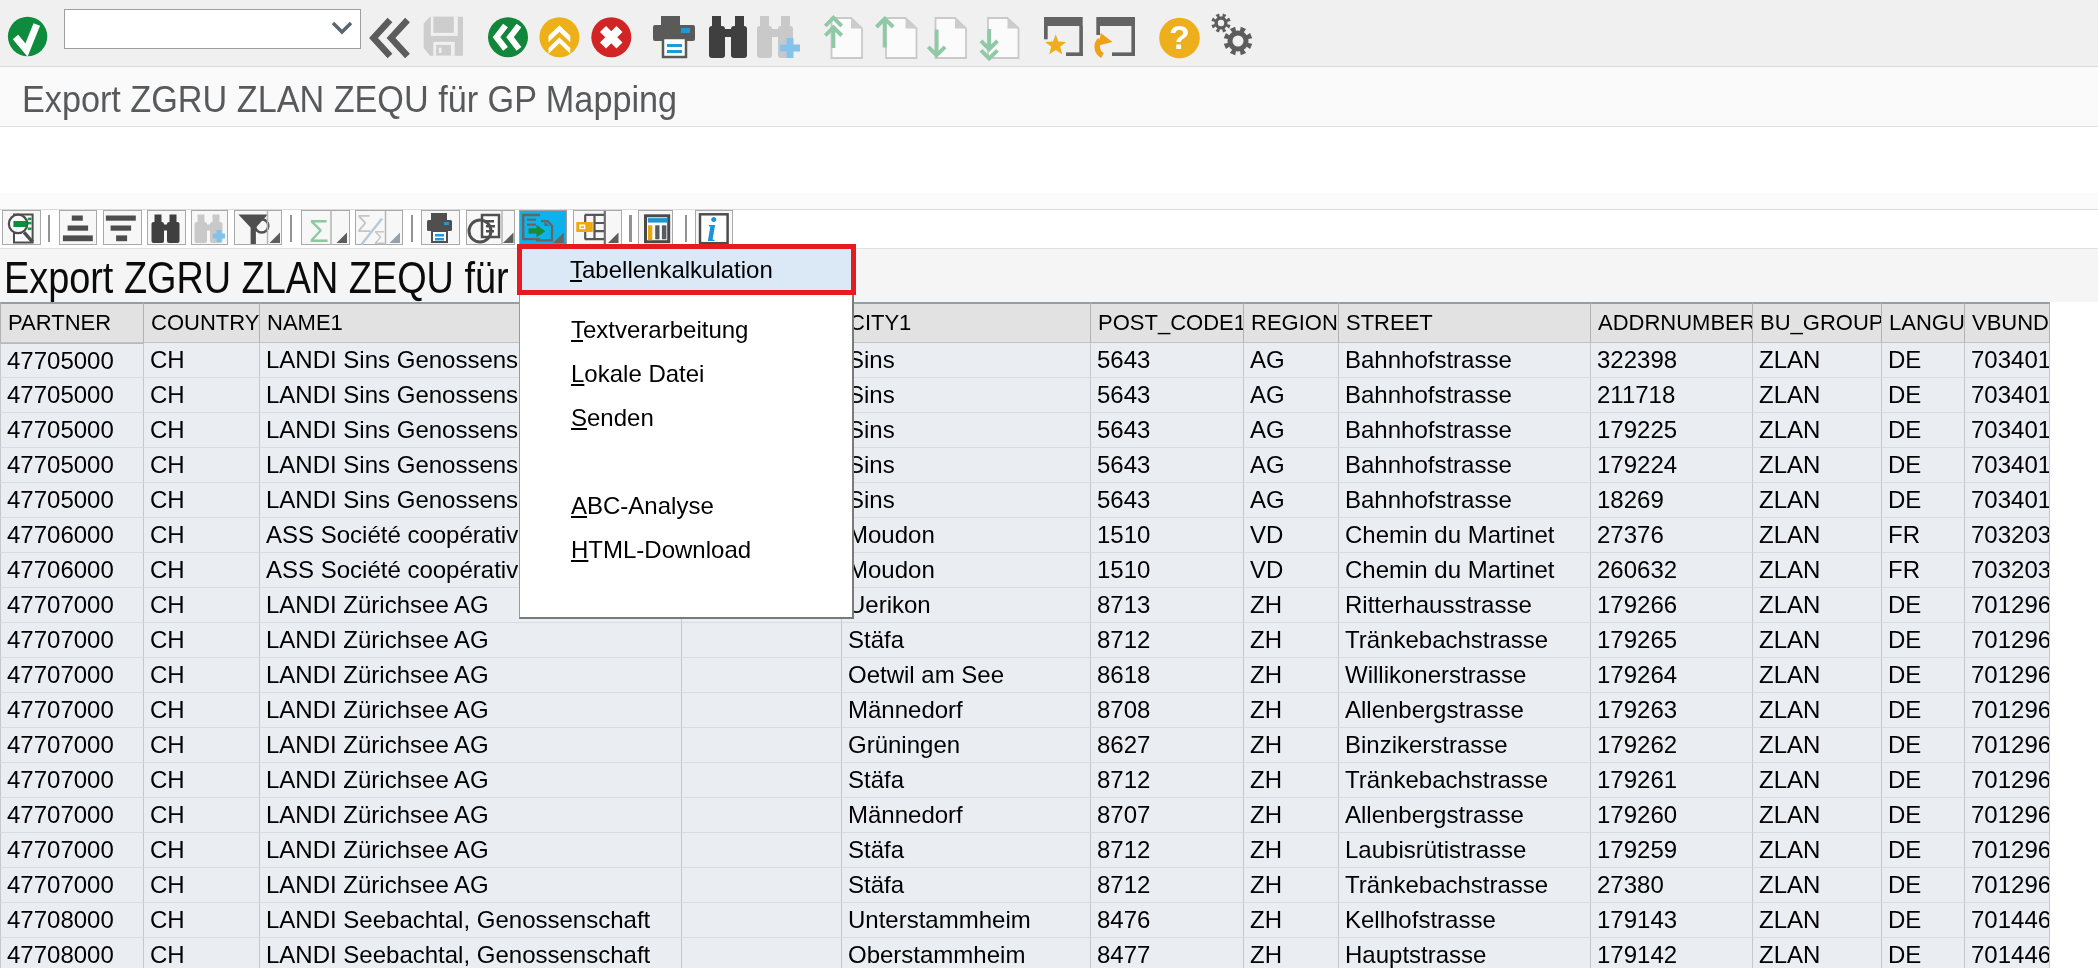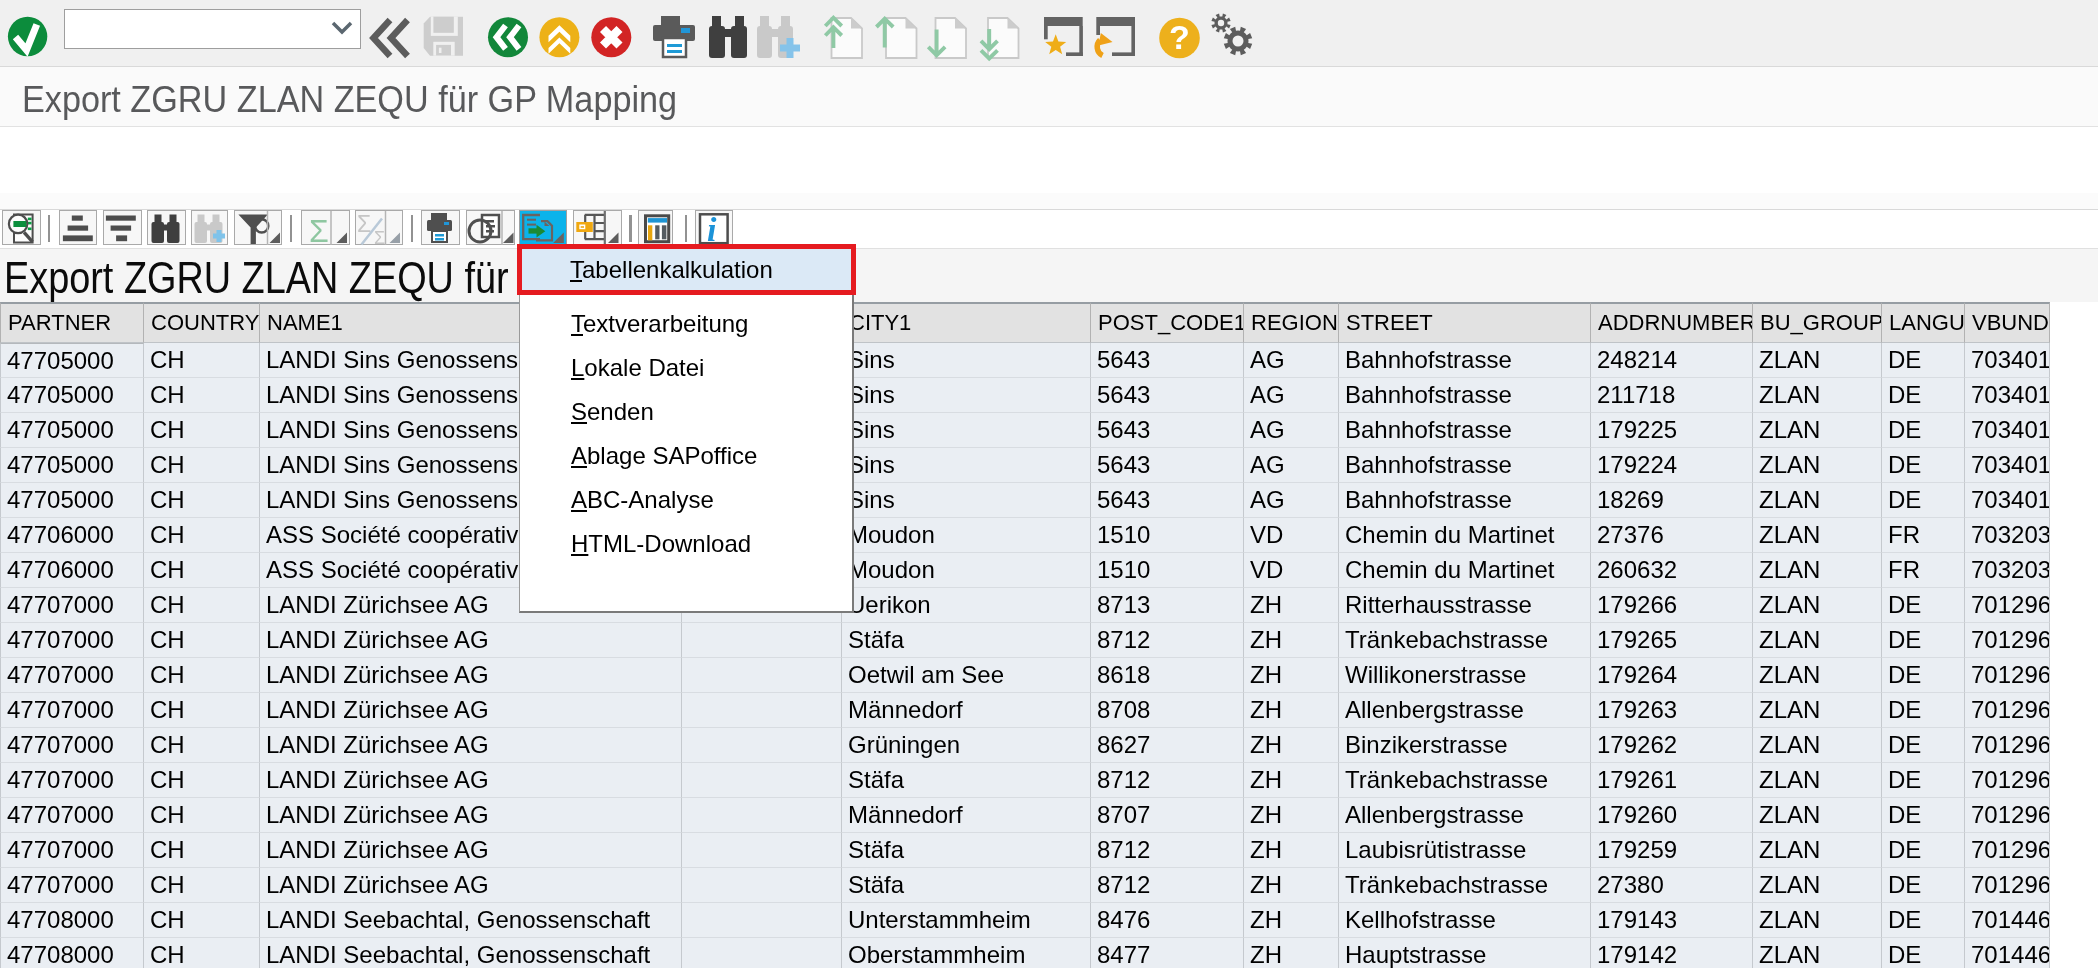--- a/index.html
+++ b/index.html
@@ -23,21 +23,21 @@
 #grid th,#grid td{box-sizing:border-box;}
 #grid th:first-child{border-left:1px solid #b2b2b2;}
 #grid td:first-child{border-left:1px solid #c5c9ce;}
 #grid th{height:41px;background:#e2e2e2;border-top:2px solid #969da3;border-right:1px solid #b2b2b2;
   border-bottom:1px solid #bfc3c7;
   font-weight:normal;font-size:22px;color:#000;text-align:left;padding:0 16px 0 7px;overflow:hidden;white-space:nowrap;}
 #grid td{height:35px;background:#eaeef3;border-right:1px solid #c5c9ce;border-bottom:1px solid #d8dce1;
   font-size:24px;color:#000;text-align:left;padding:0 0 0 6px;overflow:hidden;white-space:nowrap;}
 td.fc{background:#ebeff3;border:1.5px solid #b4b8bc;padding-left:5px;}
 
-#menu{position:absolute;left:519px;top:259px;width:335px;height:354px;background:#fff;
+#menu{position:absolute;left:519px;top:265px;width:335px;height:354px;background:#fff;
   border-left:1px solid #9a9a9a;border-right:2px solid #7a7a7a;border-bottom:2px solid #7a7a7a;box-sizing:border-box;}
 .mi{position:absolute;left:51px;height:44px;line-height:44px;font-size:24px;color:#000;white-space:nowrap;}
 .mi u{text-decoration:underline;}
 #redbox{position:absolute;left:517px;top:244px;width:339px;height:51px;box-sizing:border-box;
   border:5px solid #e51b20;background:#dbe9f6;}
 #redboxtxt{position:absolute;left:48px;top:0;width:286px;height:31px;line-height:41px;font-size:24px;color:#000;}
 </style>
 </head>
 <body>
 <div id="page">
@@ -306,21 +306,21 @@
       <tbody id="tbody">
         <tr>
           <td class="fc">47705000</td>
           <td>CH</td>
           <td>LANDI Sins Genossenschaft</td>
           <td></td>
           <td>Sins</td>
           <td>5643</td>
           <td>AG</td>
           <td>Bahnhofstrasse</td>
-          <td>248214</td>
+          <td>322398</td>
           <td>ZLAN</td>
           <td>DE</td>
           <td>703401</td>
         </tr>
         <tr>
           <td>47705000</td>
           <td>CH</td>
           <td>LANDI Sins Genossenschaft</td>
           <td></td>
           <td>Sins</td>
@@ -556,20 +556,19 @@
           <td>DE</td>
           <td>701446</td>
         </tr>
       </tbody>
   </table>
 
   <div id="menu">
     <div class="mi" style="top:43px"><u>T</u>extverarbeitung</div>
     <div class="mi" style="top:87px"><u>L</u>okale Datei</div>
     <div class="mi" style="top:131px"><u>S</u>enden</div>
-    <div class="mi" style="top:175px"><u>A</u>blage SAPoffice</div>
     <div class="mi" style="top:219px"><u>A</u>BC-Analyse</div>
     <div class="mi" style="top:263px"><u>H</u>TML-Download</div>
   </div>
   <div id="redbox">
       <div id="redboxtxt"><u>T</u>abellenkalkulation</div>
     </div>
 </div>
 
 </body></html>

